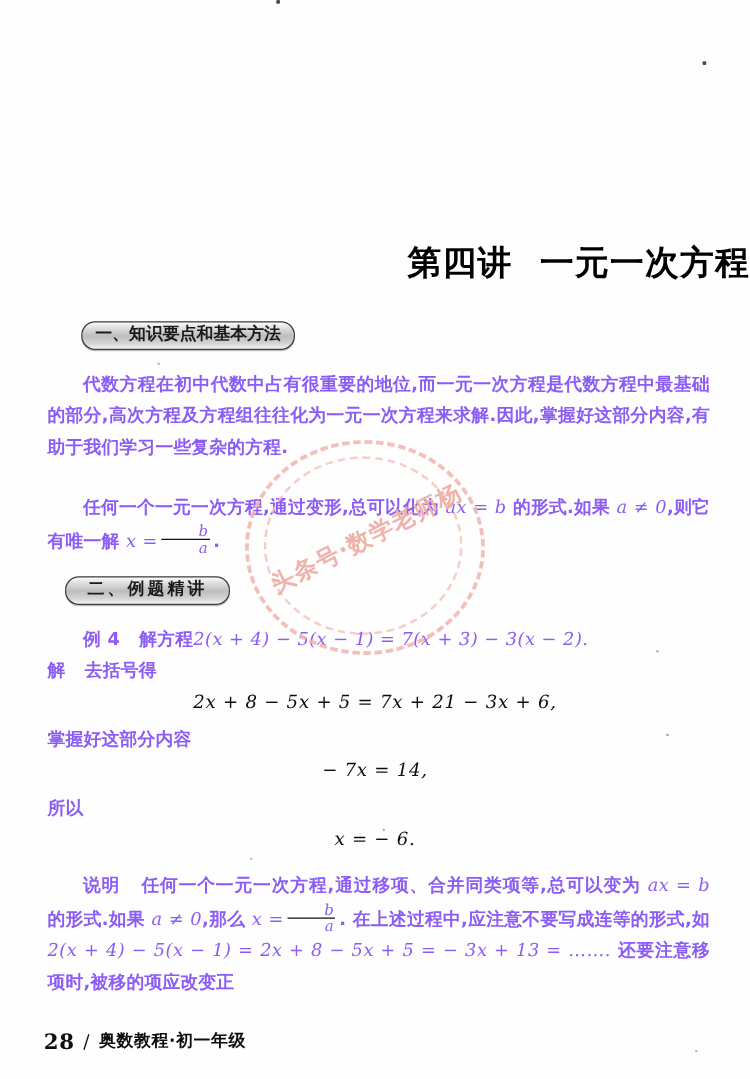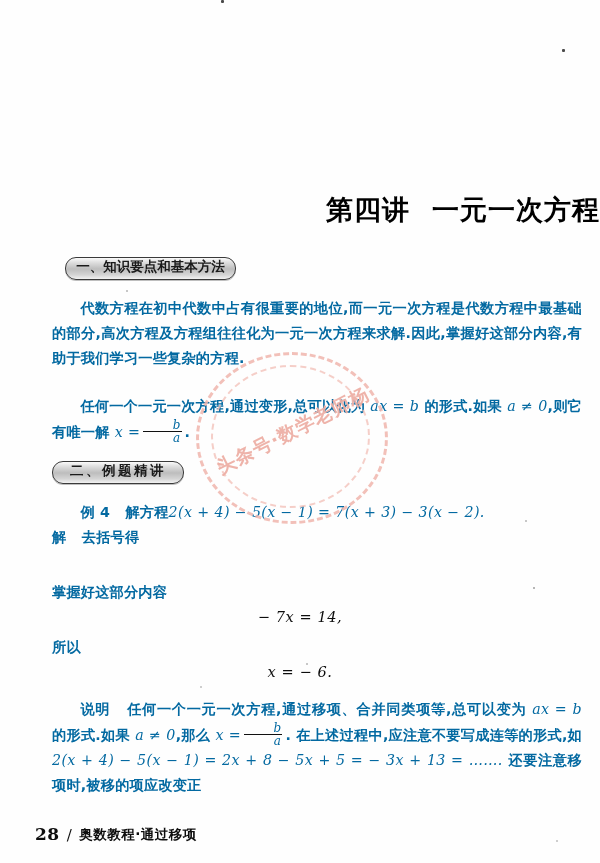--- a/index.html
+++ b/index.html
@@ -75,27 +75,27 @@
     position: absolute;
     left: 3px; right: -3px; top: 3px; bottom: -3px;
     background: #c9c9c9;
     border-radius: 11px;
     z-index: -1;
   }
 
   
   .body-text {
     position: absolute;
-    left: 52px;
+    left: 38px;
     width: 530px;
     font-size: 14.2px;
     font-weight: 700;
     line-height: 25px;
     letter-spacing: .2px;
-    color: #0369a1;
+    color: #8b5cf6;
     text-align: justify;
     text-justify: inter-character;
   }
   .indent { text-indent: 2em; }
 
   .math {
     font-family: "DejaVu Serif", serif;
     font-style: italic;
     font-weight: 400;
     letter-spacing: .4px;
@@ -133,21 +133,21 @@
   
   .footer {
     position: absolute;
     left: 35px;
     top: 824px;
     font-size: 15px;
     font-weight: 700;
     color: #0d0d0d;
     letter-spacing: .5px;
     display: flex;
-    align-items: flex-end;
+    align-items: flex-start;
     gap: 7px;
   }
   .footer .pagenum { font-family: "DejaVu Serif", serif; font-size: 17px; font-weight: 700;}
   .footer .slash { font-family: "DejaVu Serif", serif; font-weight: 400; }
   .footer .bookname { font-size: 13.5px; }
 
   
   .watermark {
     position: absolute;
     left: 196px;
@@ -226,20 +226,21 @@
   </div>
 
   <div class="body-text indent" style="top:500px;">
     <span>例 4</span>&nbsp;&nbsp;&nbsp;<span>解方程</span><span class="math">2(x + 4) − 5(x − 1) = 7(x + 3) − 3(x − 2).</span>
   </div>
 
   <div class="body-text" style="top:525px;">
     <span>解</span>&nbsp;&nbsp;&nbsp;<span>去括号得</span>
   </div>
 
+  <div class="eq" style="top:554px;">2x + 8 − 5x + 5 = 7x + 21 − 3x + 6,</div>
 
   <div class="body-text" style="top:580px;">掌握好这部分内容</div>
 
   <div class="eq" style="top:609px;">− 7x = 14,</div>
 
   <div class="body-text" style="top:635px;">所以</div>
 
   <div class="eq" style="top:664px;">x = − 6.</div>
 
   <div class="body-text indent" style="top:697px;">
@@ -248,16 +249,16 @@
 
   <div class="watermark">
     <div class="wm-ring outer"></div>
     <div class="wm-ring inner"></div>
     <div class="wm-text">头条号·数学老师杨</div>
   </div>
 
   <div class="footer">
     <span class="pagenum">28</span>
     <span class="slash">/</span>
-    <span class="bookname">奥数教程·通过移项</span>
+    <span class="bookname">奥数教程·初一年级</span>
   </div>
 
 </div>
 
 </body></html>

